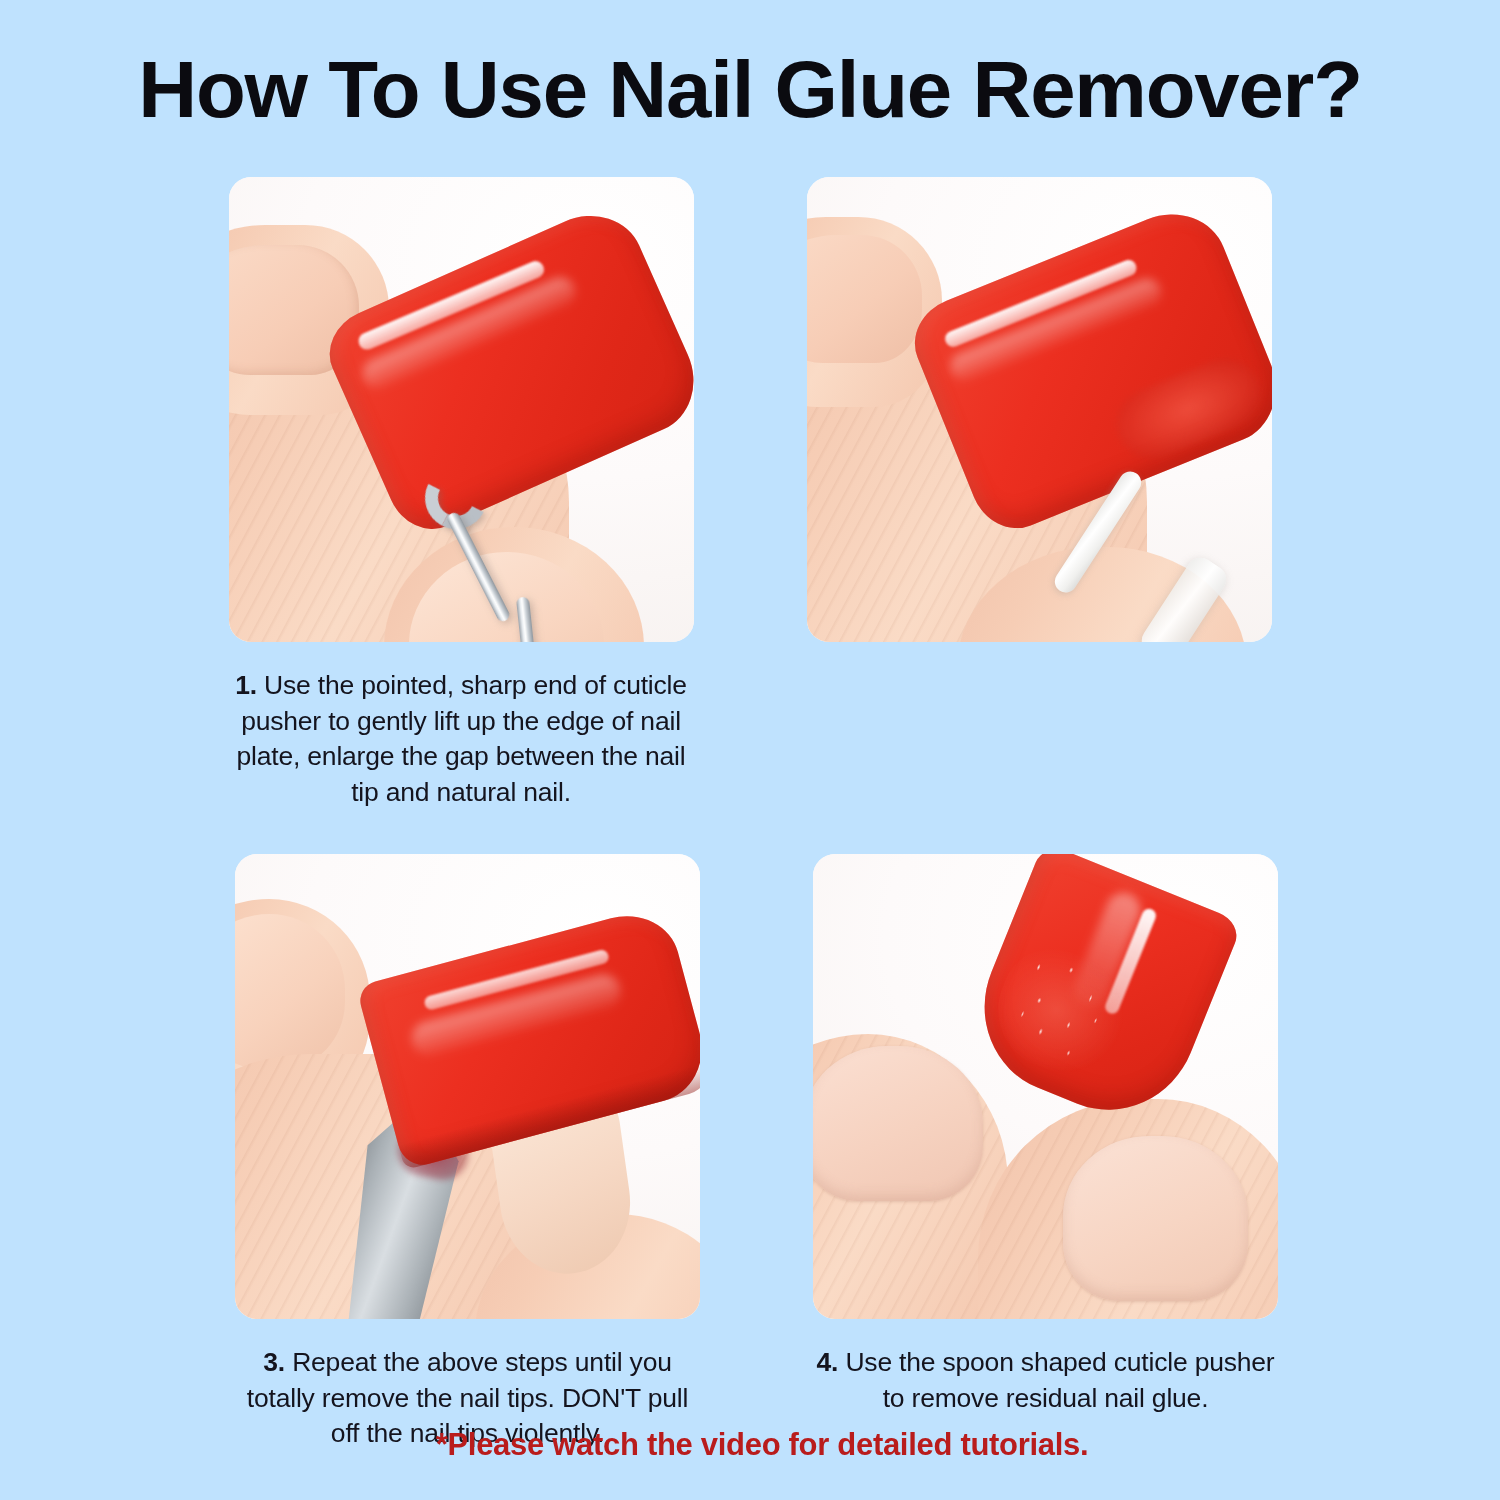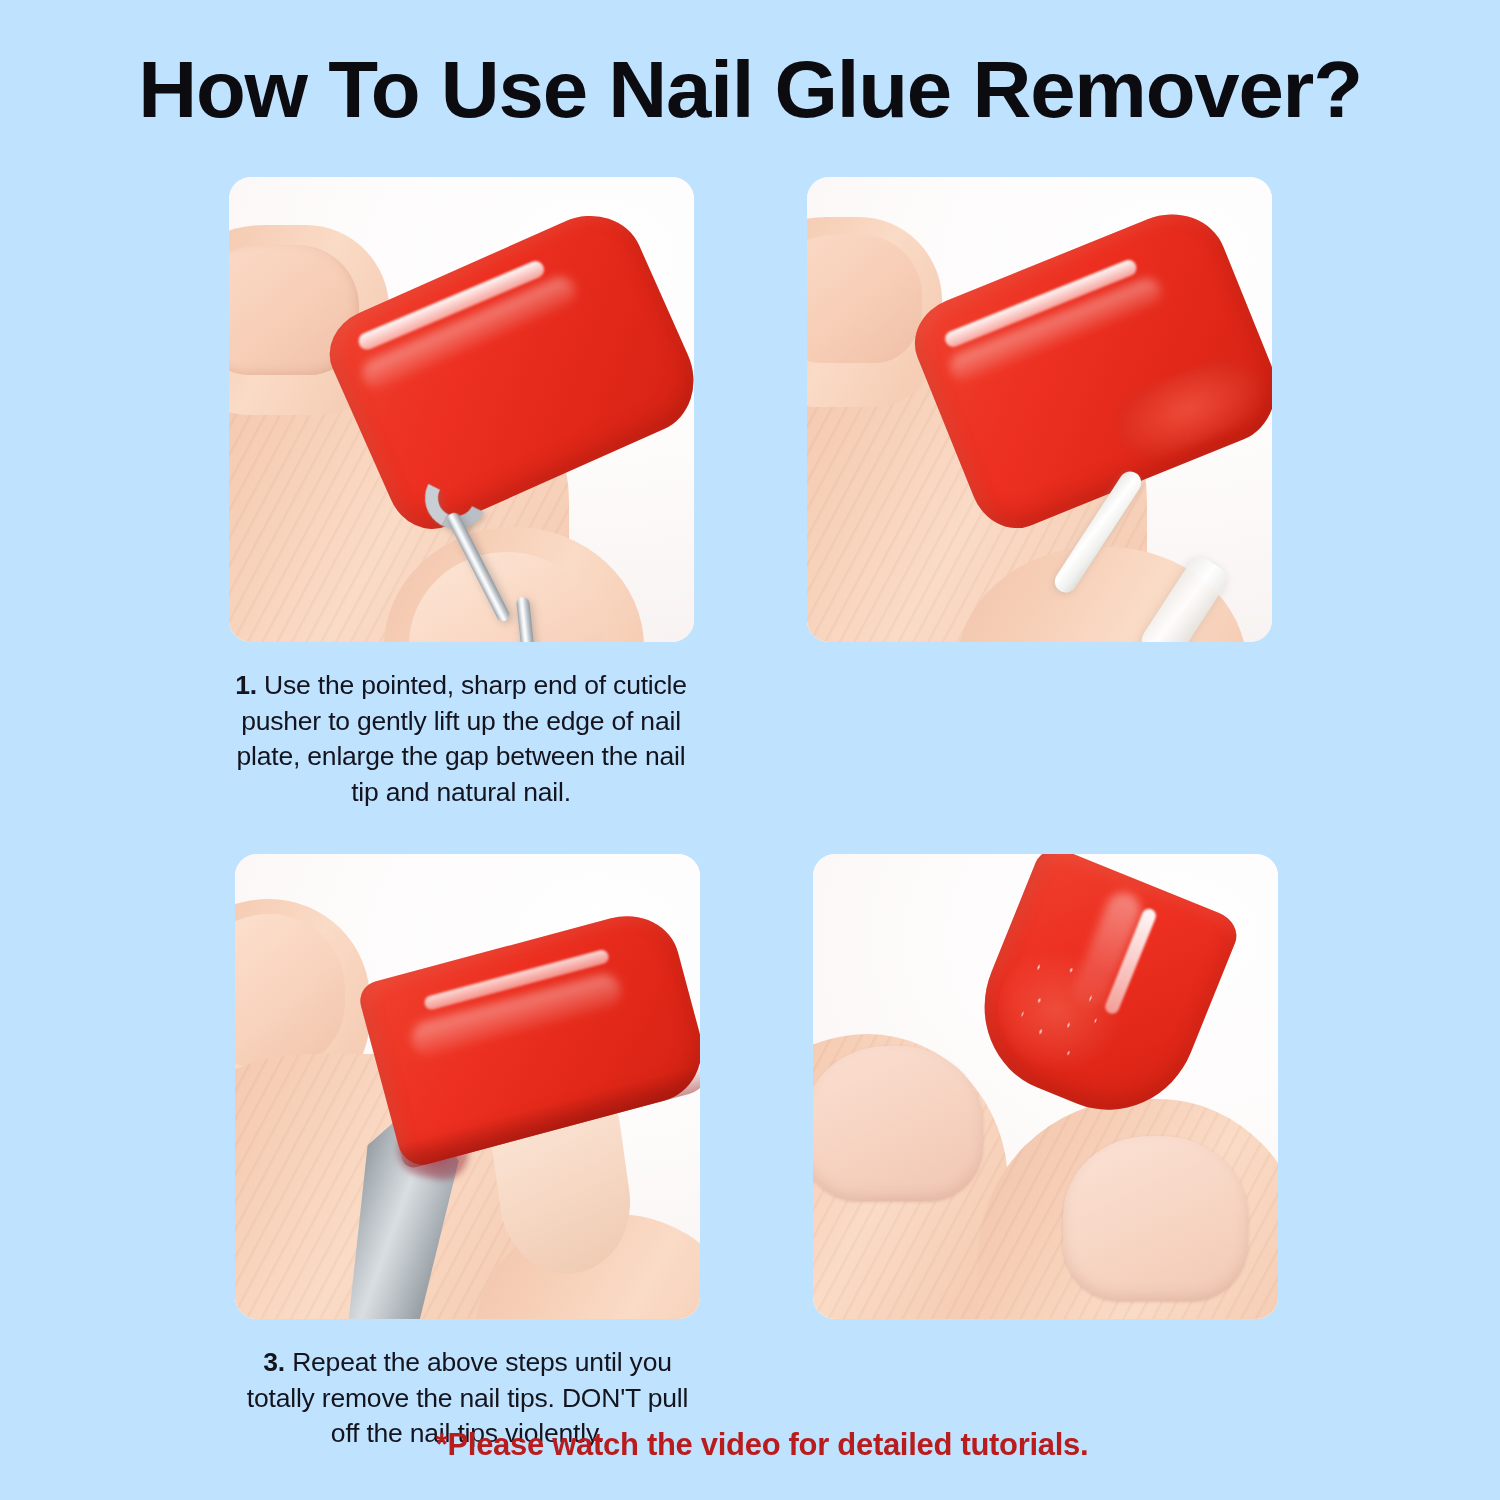--- a/index.html
+++ b/index.html
@@ -342,18 +342,22 @@
                           radial-gradient(3px 5px at 30% 48%, rgba(255,255,255,.9), transparent 60%),
                           radial-gradient(2.5px 6px at 58% 58%, rgba(255,255,255,.85), transparent 60%),
                           radial-gradient(2px 5px at 76% 46%, rgba(255,255,255,.8), transparent 60%),
                           radial-gradient(3px 6px at 40% 72%, rgba(255,255,255,.85), transparent 60%),
                           radial-gradient(2.5px 5px at 66% 80%, rgba(255,255,255,.8), transparent 60%),
                           radial-gradient(2px 6px at 22% 64%, rgba(255,255,255,.8), transparent 60%),
                           radial-gradient(70% 70% at 45% 50%, rgba(255,160,140,.28), transparent 75%);"></div>
           </div>
         </div>
 
+        <div class="caption">
+          <b>4.</b>
+          <span>Use the spoon shaped cuticle pusher to remove residual nail glue.</span>
+        </div>
       </div>
     </div>
   </div>
 
   <div class="footer">*Please watch the video for detailed tutorials.</div>
 </div>
 
 </body></html>

